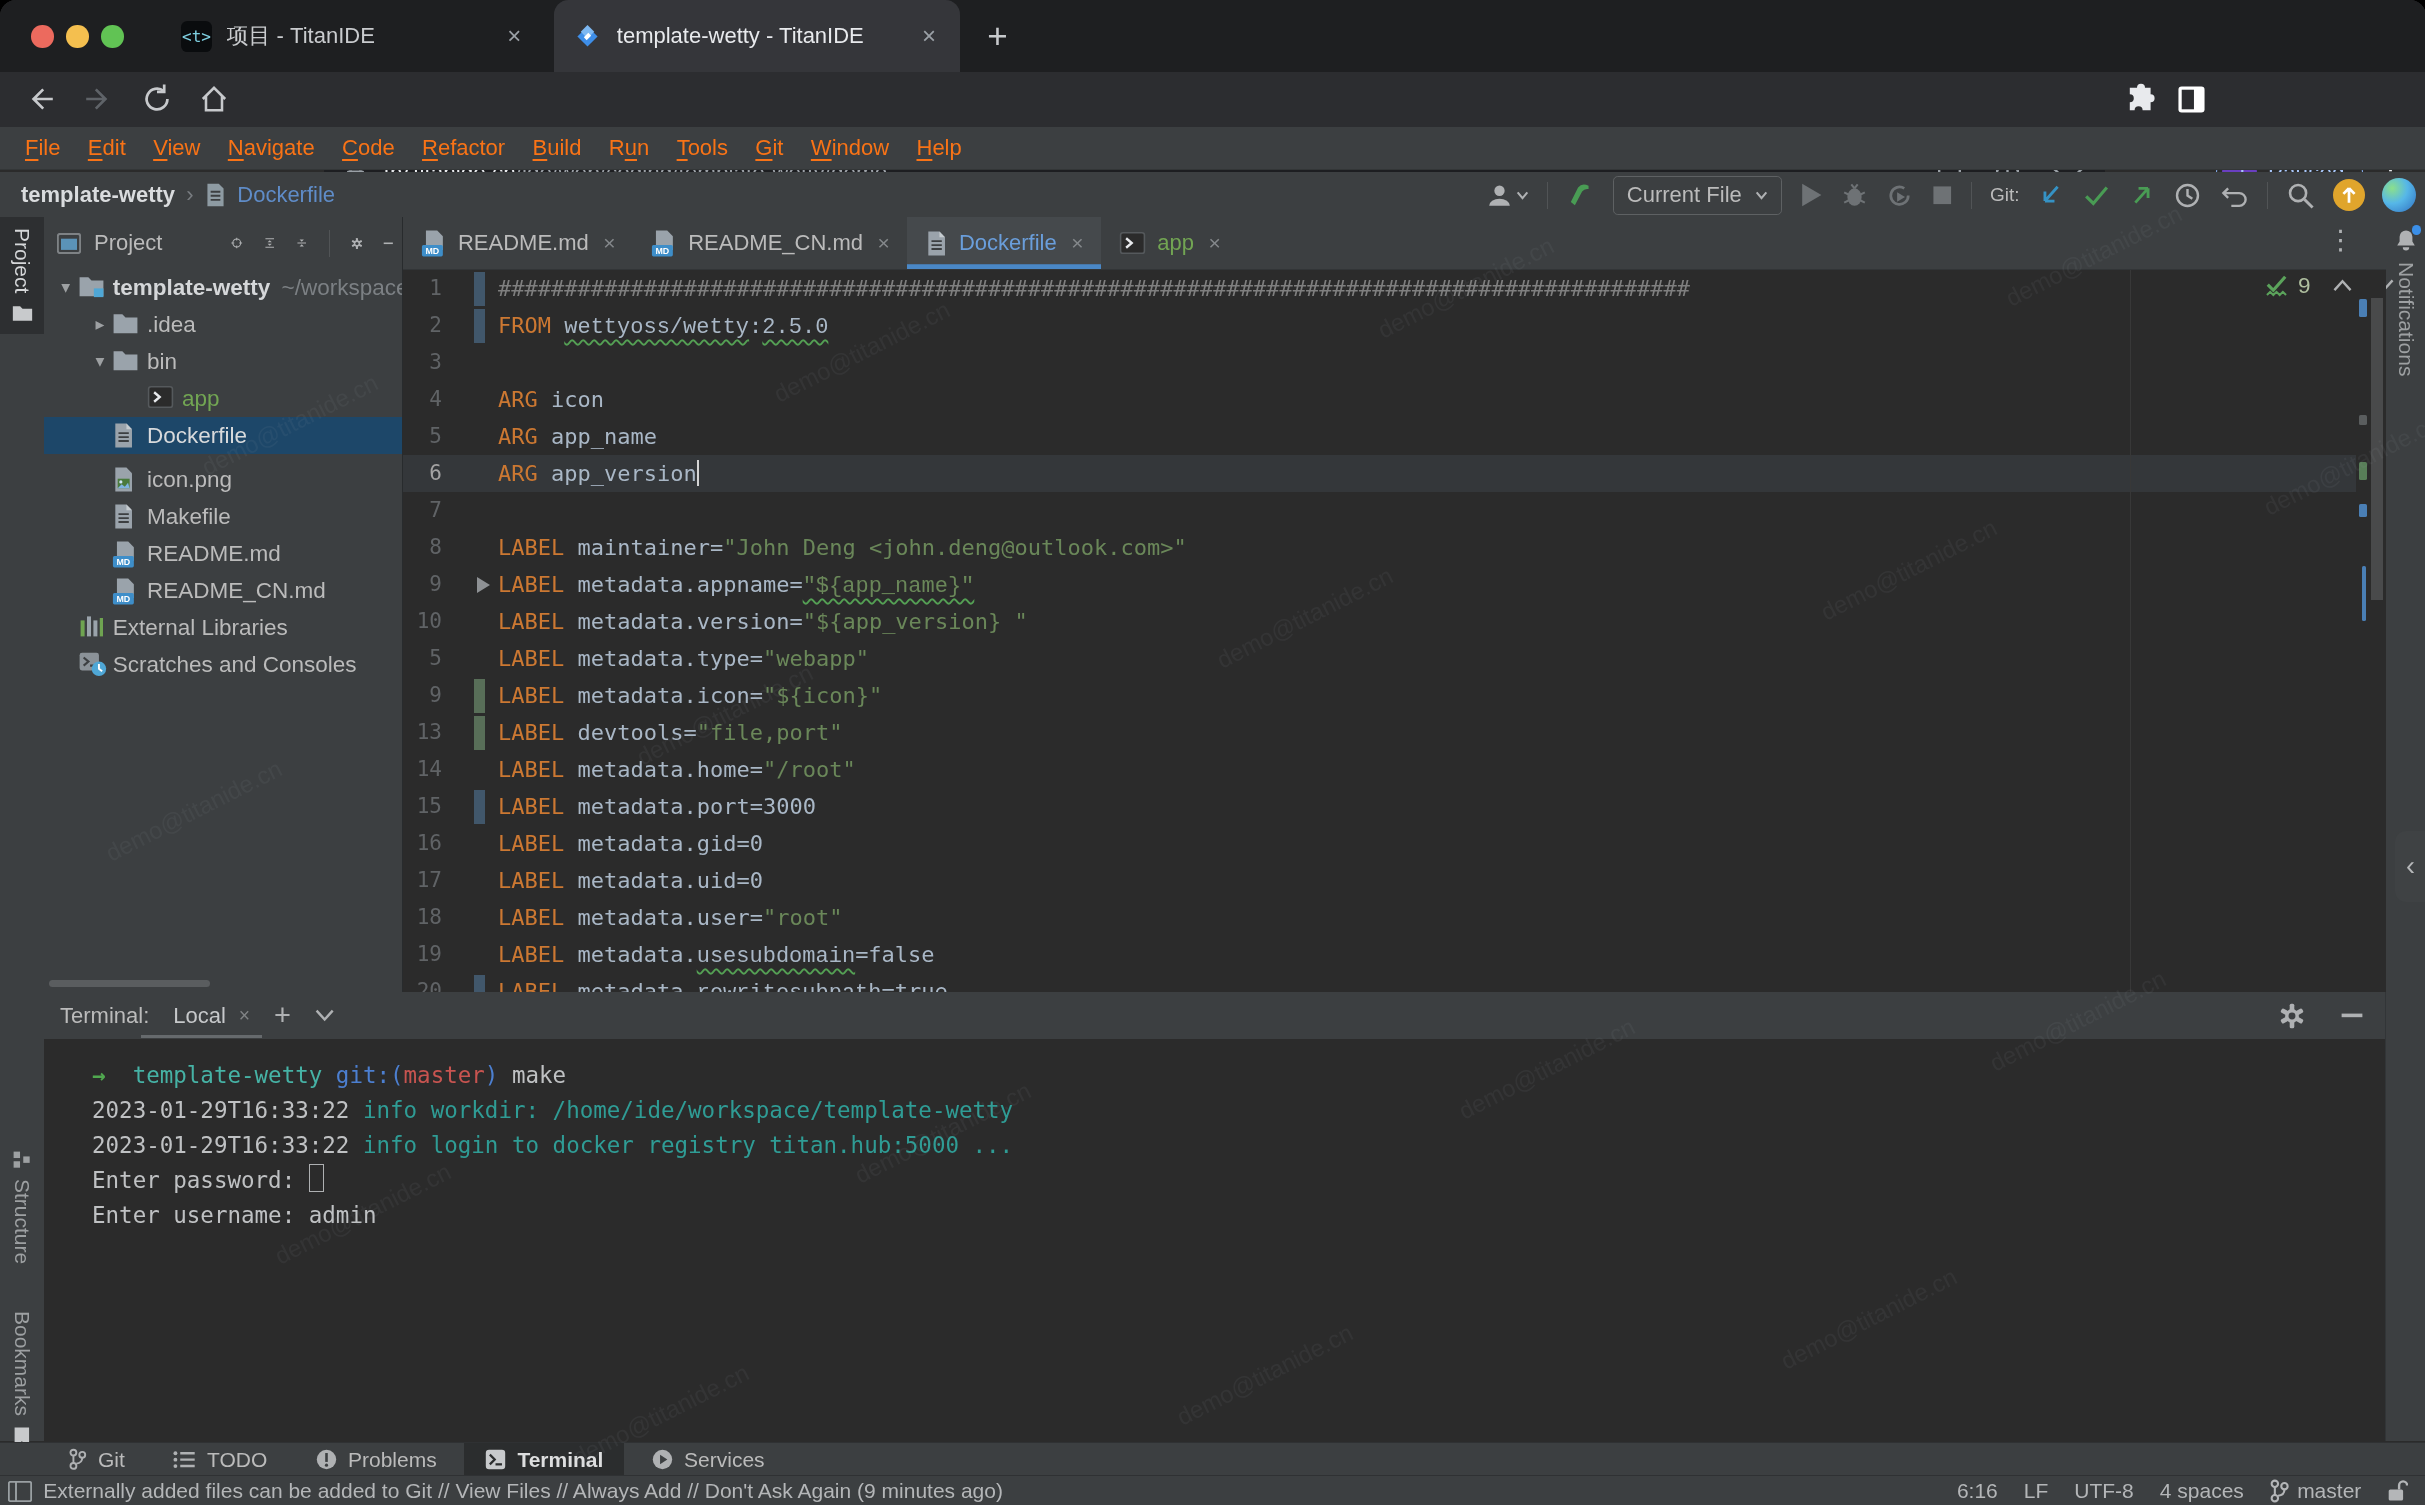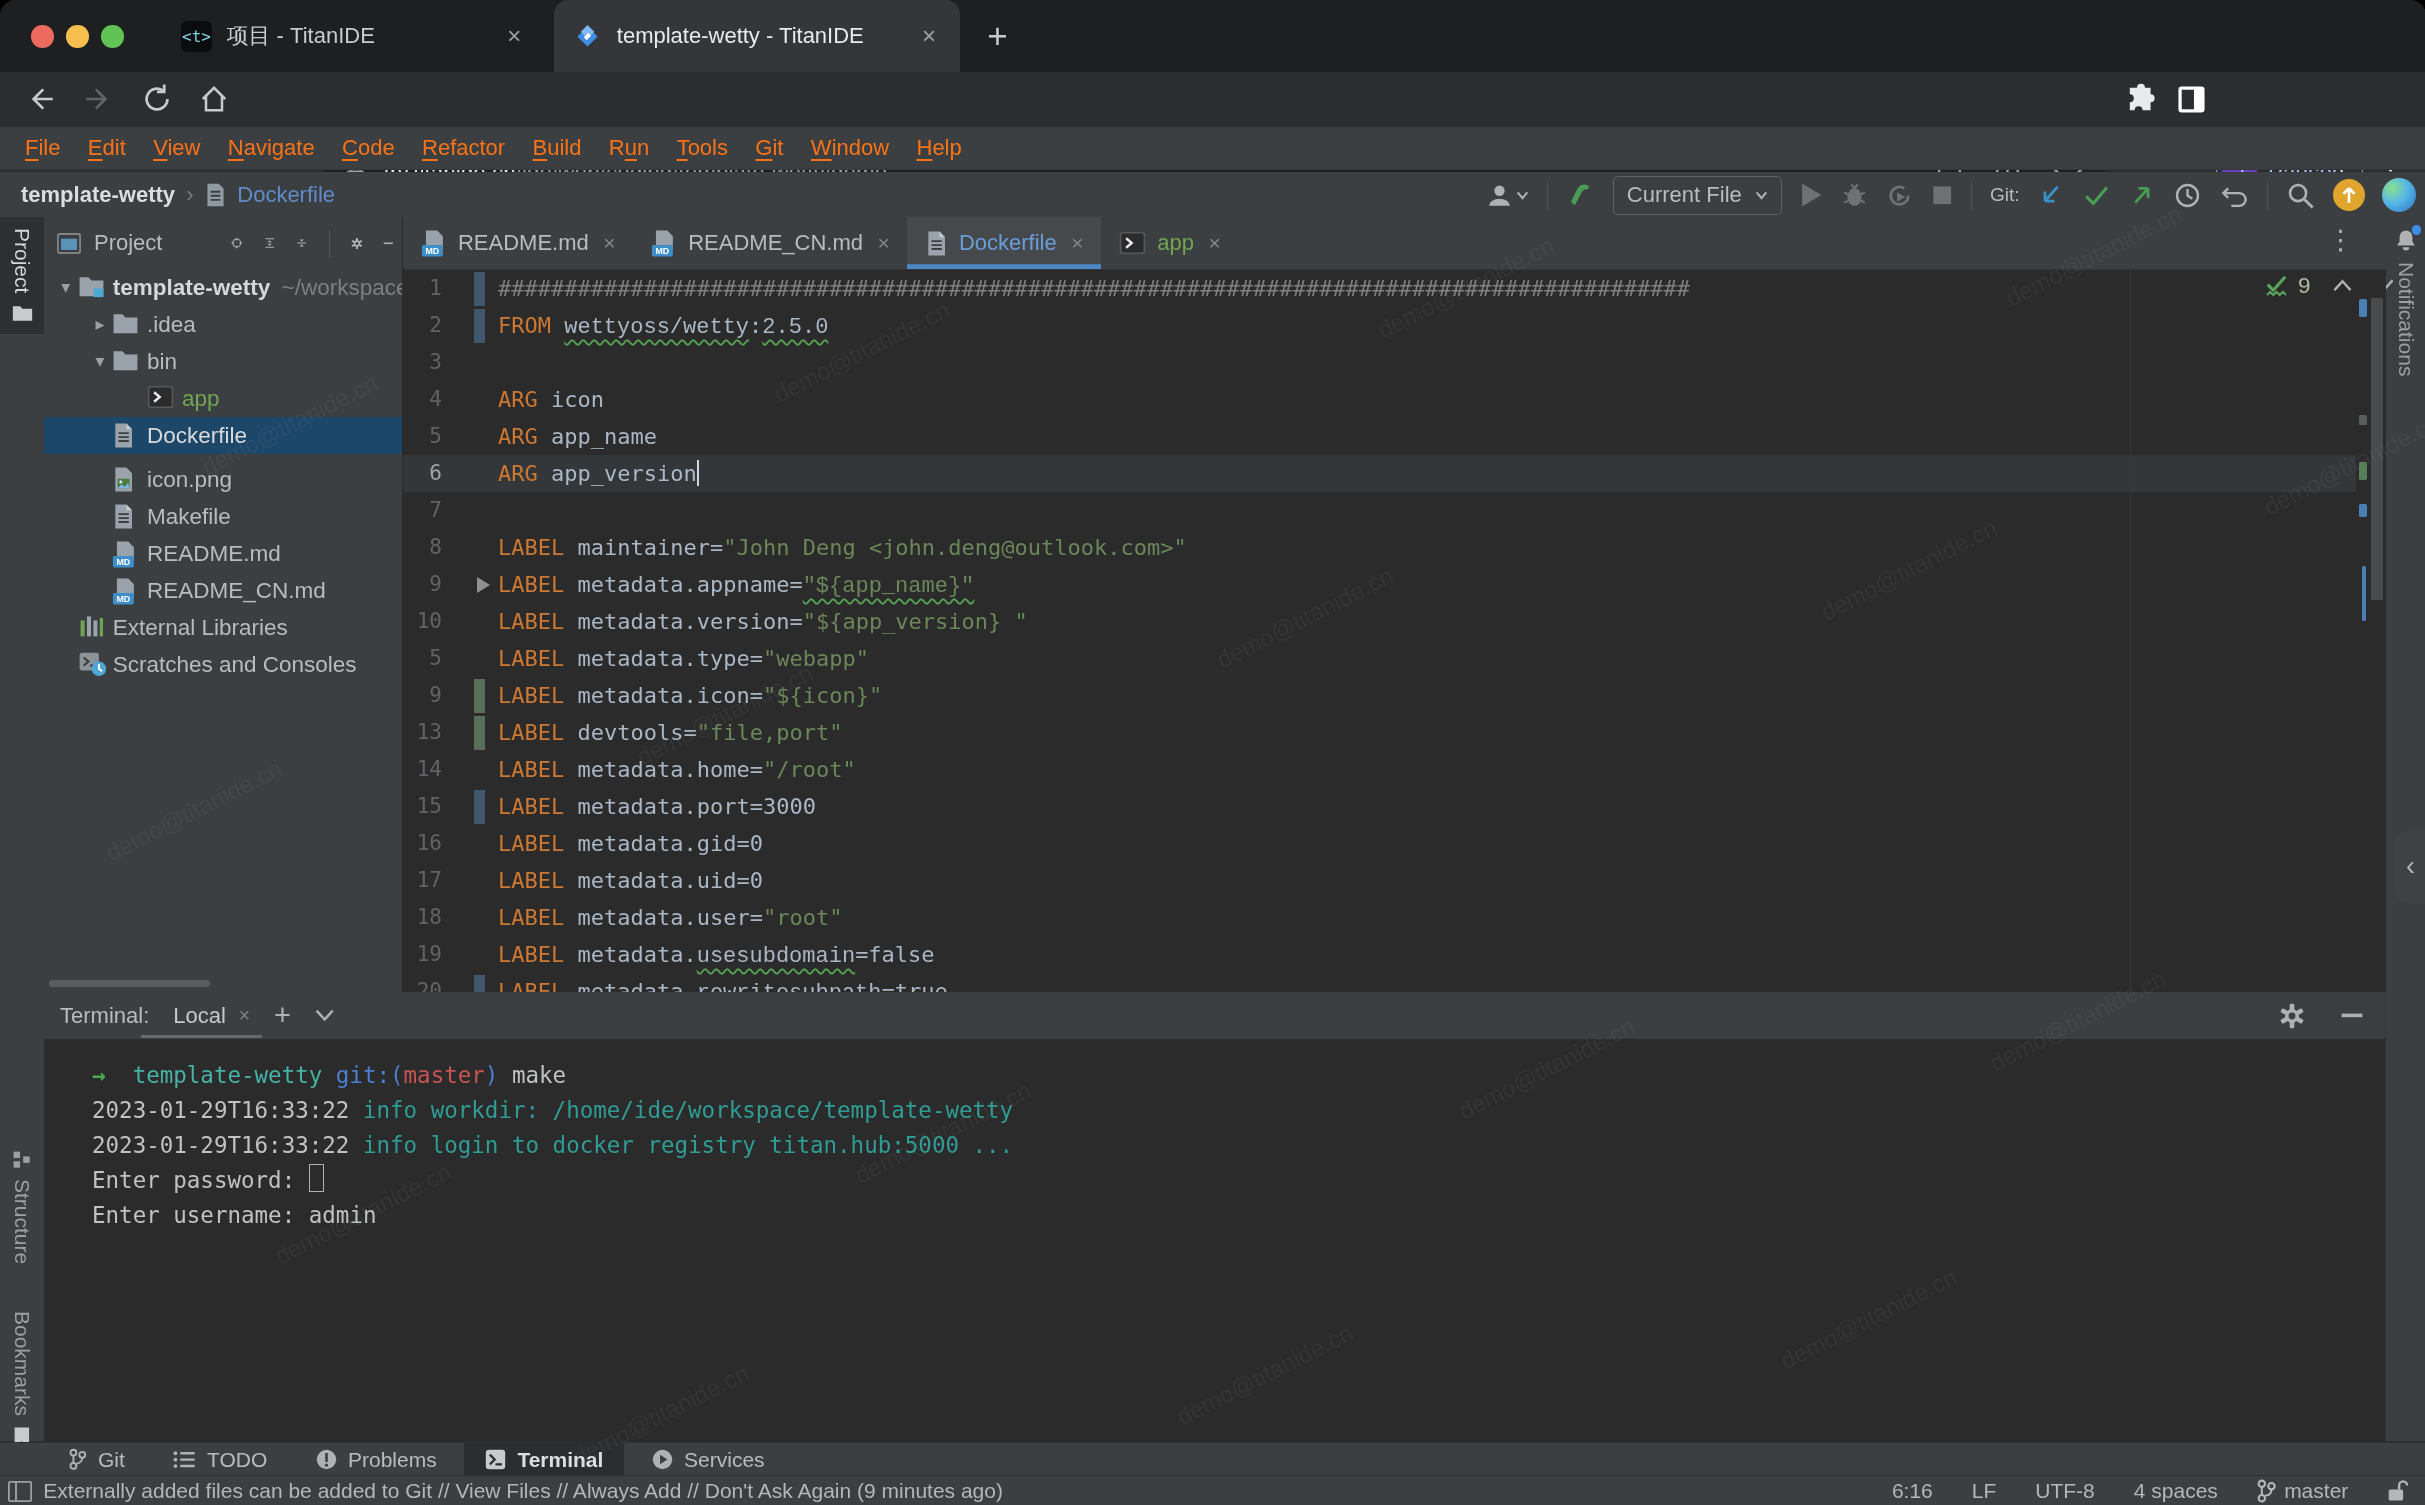--- a/index.html
+++ b/index.html
@@ -99,21 +99,21 @@
   .t-blue{color:#4C7FD0;}
   .t-red{color:#C75450;}
   .t-fg{color:#BFC1C3;}
   .tcursor{display:inline-block;width:13px;height:26px;border:1.6px solid #AEB0B2;vertical-align:-4px;}
   
   .btoolbar{left:0;top:1442px;width:2426px;height:34px;background:#3C3F41;border-top:0.8px solid #2F3133;display:flex;align-items:center;padding-left:48px;box-sizing:border-box;gap:6.4px;}
   .bitem{display:flex;align-items:center;gap:11.3px;color:#BBBBBB;font-size:21px;height:34px;padding:0 21px;}
   .bitem.active{background:#2B2D2E;color:#DDDEDF;font-weight:bold;}
   .statusbar{left:0;top:1475px;width:2426px;height:31px;background:#3C3F41;border-top:0.8px solid #2F3133;display:flex;align-items:center;font-size:21px;color:#B4B6B8;padding:0 17.7px 0 8px;box-sizing:border-box;}
   .statusbar .msg{margin-left:11.3px;}
-  .sb-right{margin-left:auto;display:flex;align-items:center;gap:39px;justify-content:space-between;}
+  .sb-right{margin-left:auto;display:flex;align-items:center;gap:26px;justify-content:space-between;}
   .branch{display:flex;align-items:center;gap:8px;}
   .rhandle{left:2395px;top:831px;width:31px;height:71px;background:#3F4244;border-radius:11.3px 0 0 11.3px;display:flex;align-items:center;justify-content:center;color:#B6B8BA;font-size:27px;}
   .wm{position:absolute;color:#9AA2AA;opacity:.08;font-size:24px;transform:rotate(-27deg);white-space:nowrap;pointer-events:none;}
 </style>
 </head>
 <body>
 
 <div class="screen">
 
   <div class="abs tabstrip">

